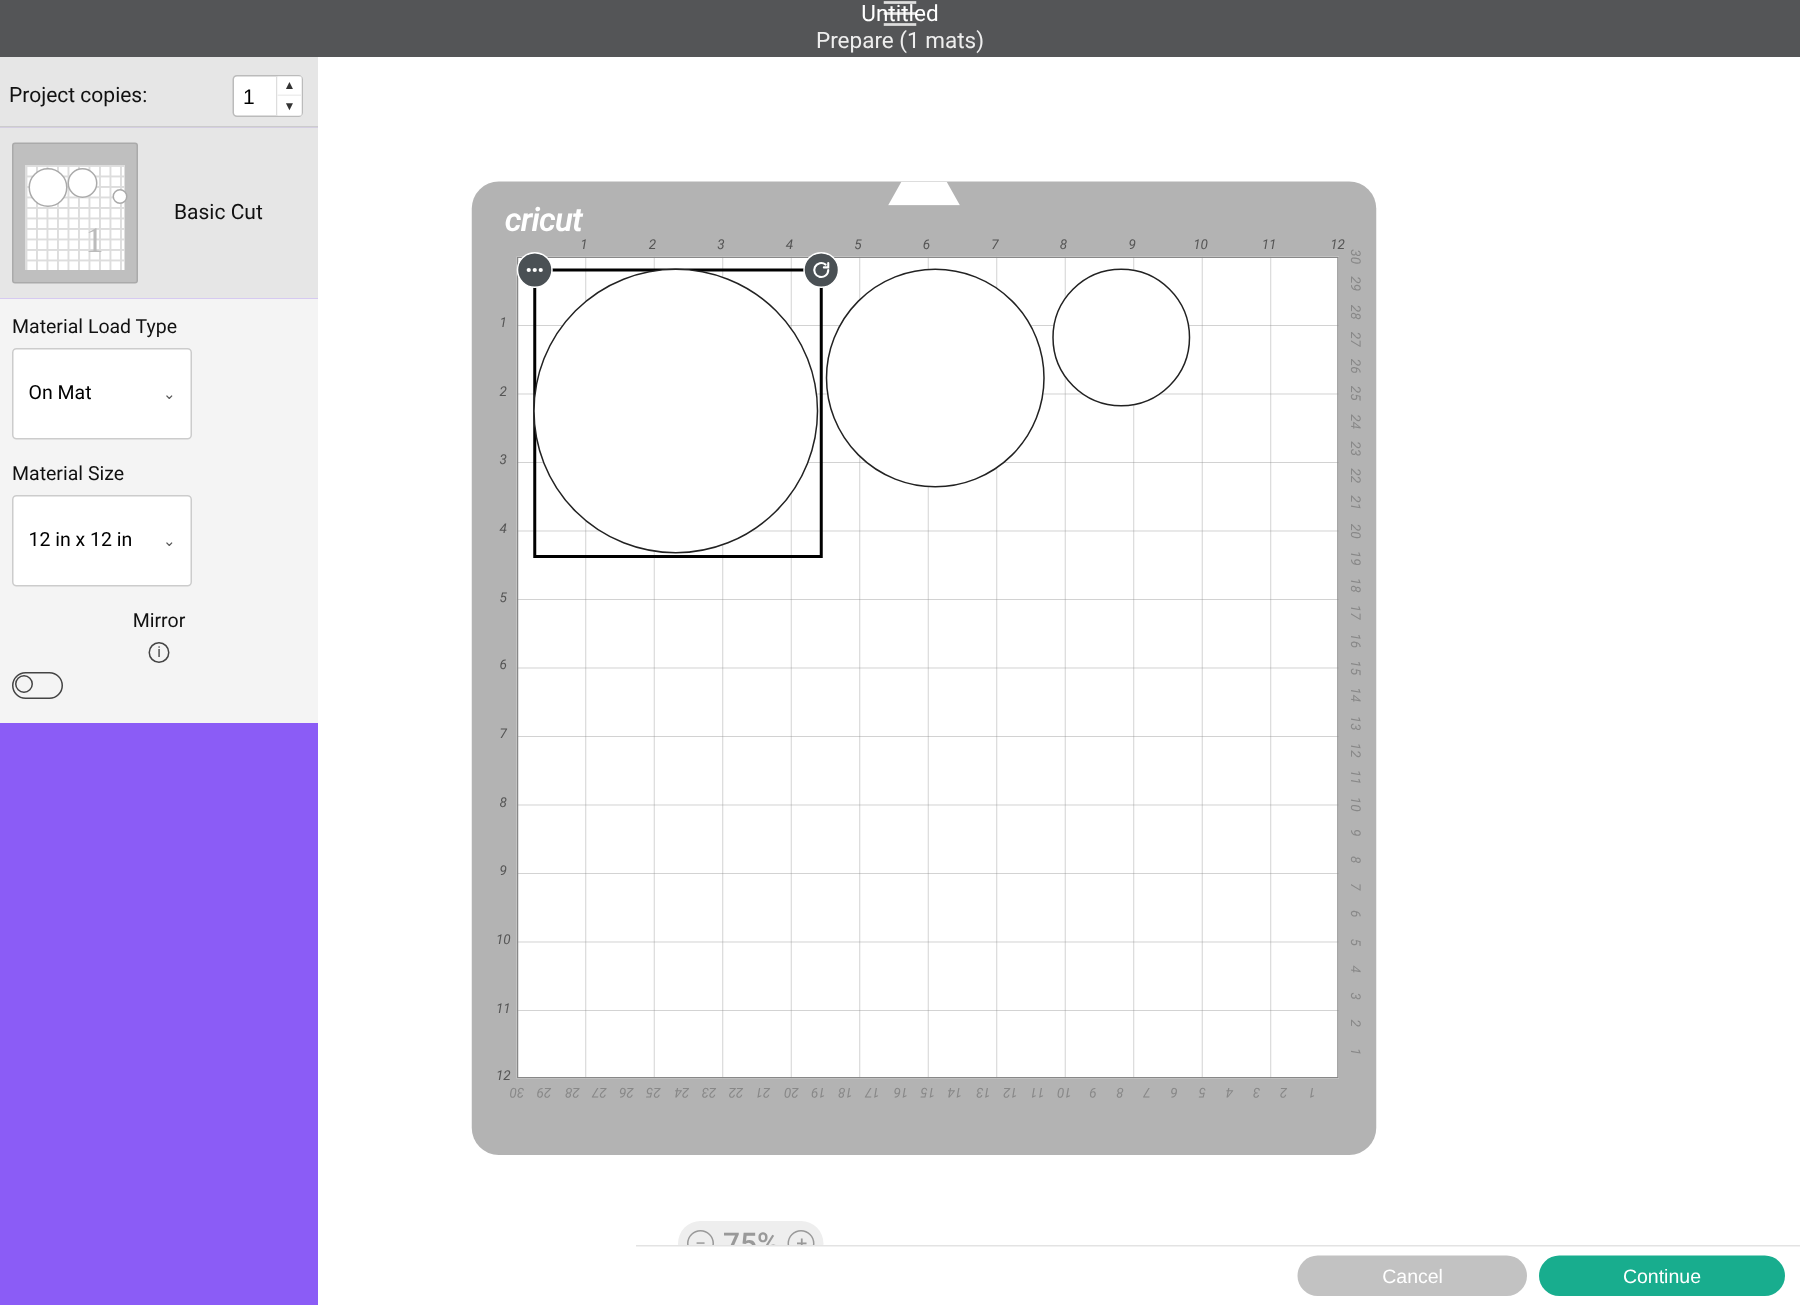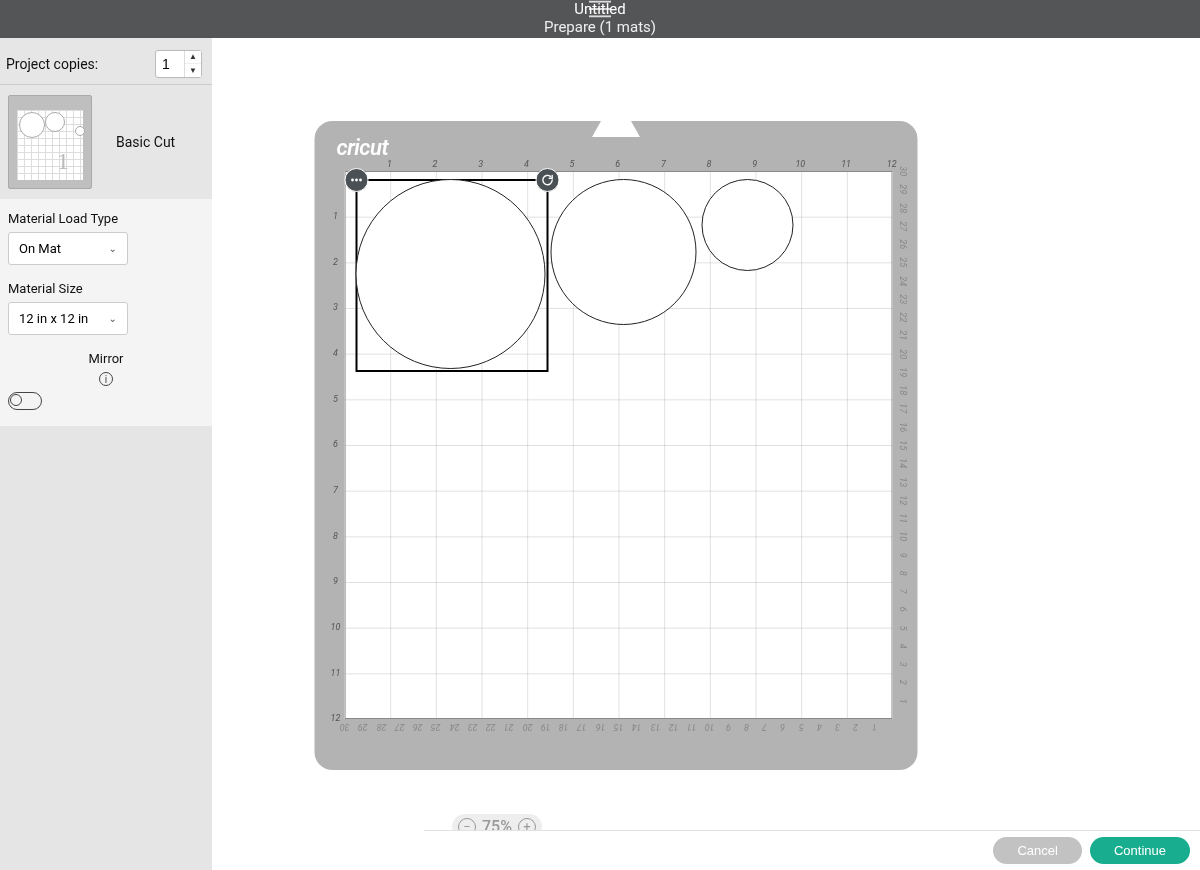--- a/index.html
+++ b/index.html
@@ -57,21 +57,21 @@
     }
     .maker-label { color: #888; font-size: 18px; margin-top: 48px; }
 
     
     .container {
       display: flex;
       height: calc(100% - 38px);
     }
     .sidebar {
       width: 212px;
-      background: #e5e5e5;
+      background: #8b5cf6;
       display: flex;
       flex-direction: column;
     }
     .sidebar-top {
       background: #e6e6e6;
       border-bottom: 1px solid #ccc;
     }
     .copies-row {
       display: flex;
       align-items: center;
@@ -195,21 +195,21 @@
       color: #111;
       margin-bottom: 6px;
     }
     .select-box {
       display: flex;
       align-items: center;
       justify-content: space-between;
       background: #fff;
       border: 1px solid #ccc;
       border-radius: 3px;
-      padding: 8px 10px;
+      padding: 22px 10px;
       font-size: 13px;
       width: 120px;
       cursor: pointer;
       margin-bottom: 16px;
     }
     .select-box .chevron {
       font-size: 10px;
       color: #555;
     }
     .mirror-row {
@@ -409,41 +409,41 @@
       border: 1.5px solid #999;
       border-radius: 50%;
       display: flex;
       align-items: center;
       justify-content: center;
       color: #999;
       font-size: 13px;
       line-height: 1;
       cursor: pointer;
     }
-    .zoom-val { color: #999; font-size: 16px; font-weight: 500; padding: 0 2px; }
+    .zoom-val { color: #999; font-size: 20px; font-weight: 500; padding: 0 2px; }
 
     
     .bottombar {
       position: absolute;
       left: 212px;
       right: 0;
       bottom: 0;
       height: 40px;
       border-top: 1px solid #e3e3e3;
       background: #fff;
       display: flex;
       align-items: center;
       justify-content: flex-end;
       gap: 8px;
       padding-right: 10px;
     }
     .btn {
       border: none;
       border-radius: 14px;
-      padding: 6px 24px;
+      padding: 6px 56px;
       font-size: 13px;
       cursor: pointer;
     }
     .btn-cancel { background: #c2c2c2; color: #fff; }
     .btn-continue { background: #18ad8e; color: #fff; }
   </style>
 </head>
 <body>
 
 <div class="topbar">

